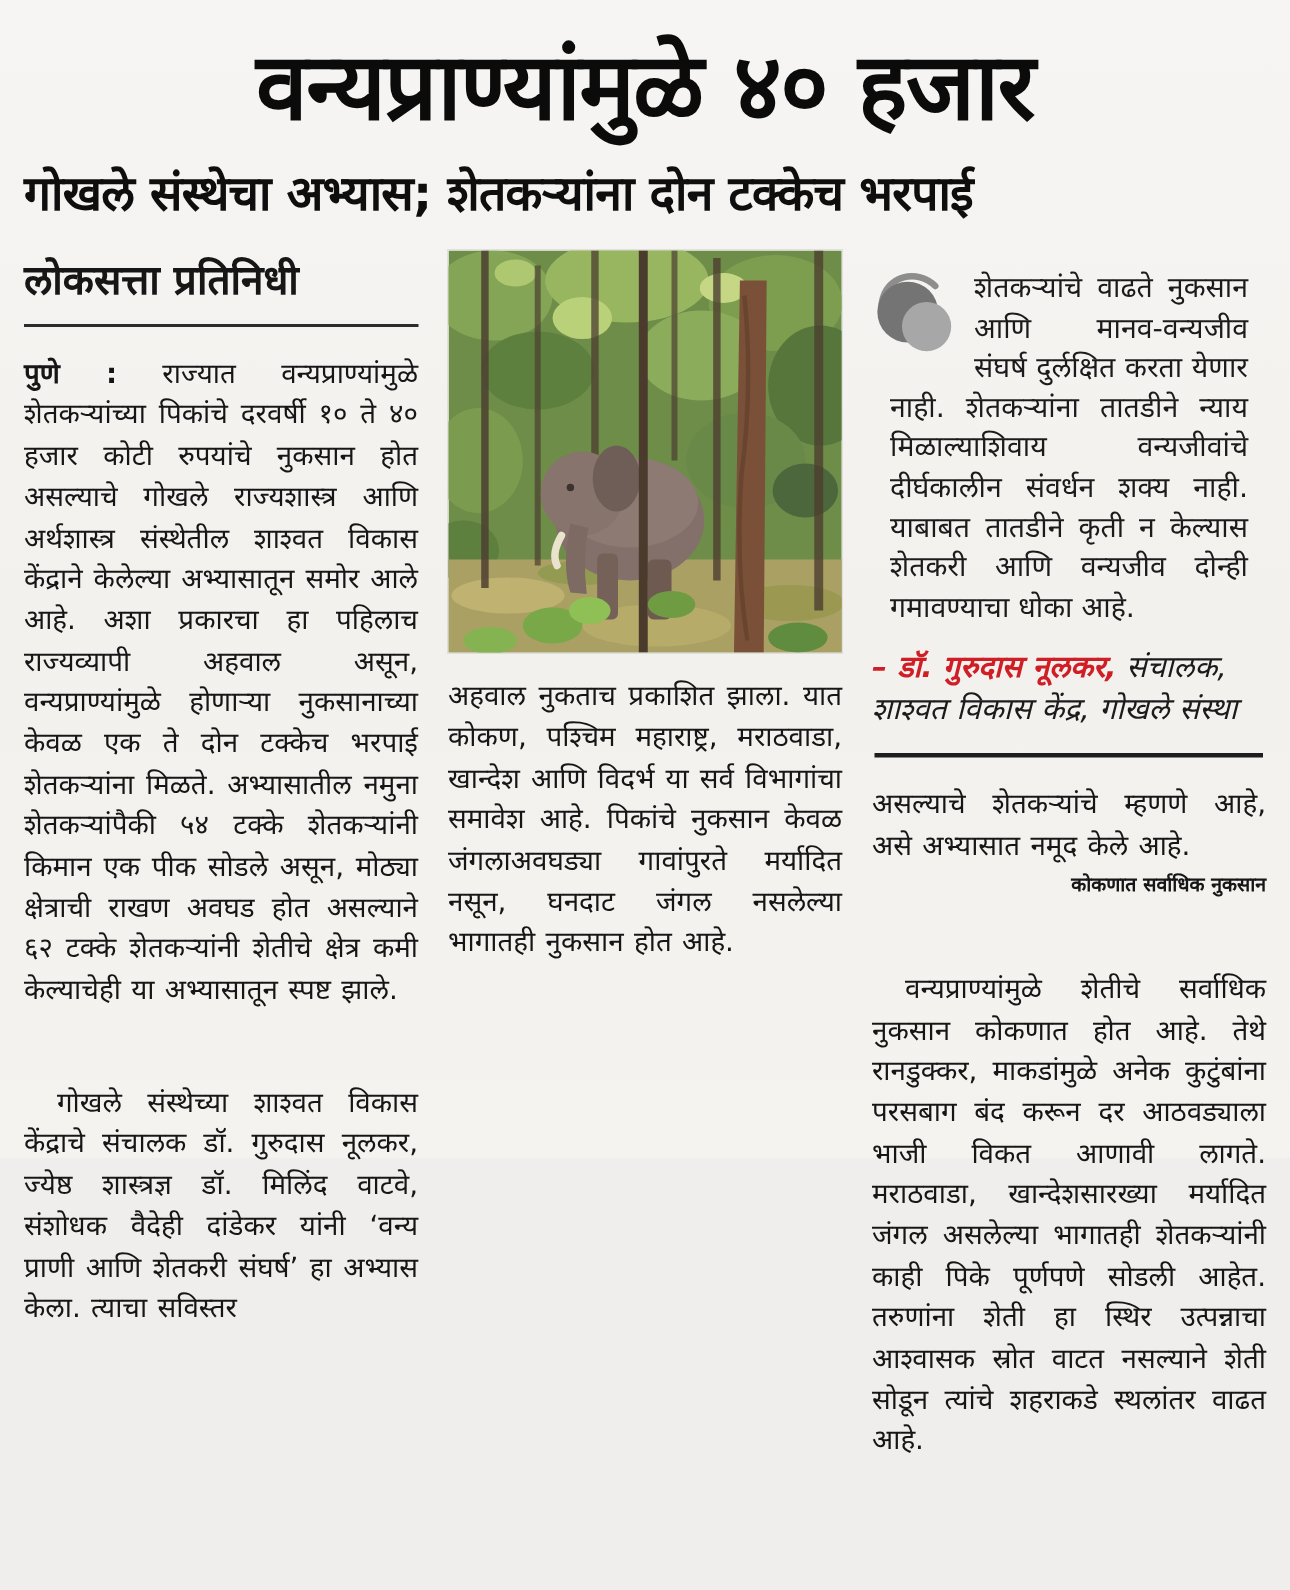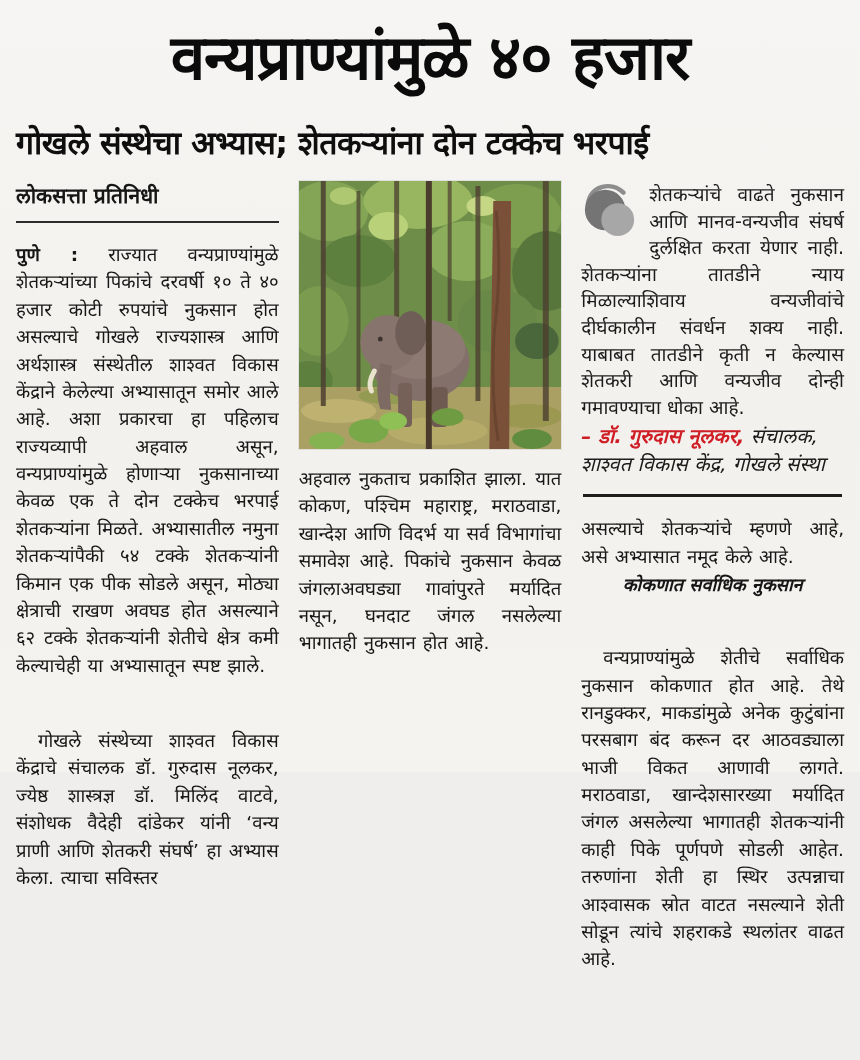--- a/index.html
+++ b/index.html
@@ -25,73 +25,72 @@
     font-size: 62px;
     line-height: 1.42;
     letter-spacing: -1px;
     margin: 0;
   }
   .headline .hl-line { display: block; white-space: nowrap; }
   .subheadline {
     font-weight: bold;
     font-size: 32px;
     color: #0e0e0e;
-    margin-top: 18px;
+    margin-top: 4px;
     white-space: nowrap;
     letter-spacing: -0.5px;
   }
   
   .columns {
     display: flex;
     gap: 20px;
     margin-top: 18px;
     align-items: flex-start;
   }
   .col { flex: 1 1 0; min-width: 0; }
   .byline {
-    font-size: 21px;
+    font-size: 27px;
     font-weight: bold;
     padding-bottom: 12px;
     border-bottom: 2px solid #2b2b2b;
     margin-bottom: 18px;
   }
   .body-p {
     margin: 0;
     font-size: 18.5px;
     line-height: 1.48;
     text-align: justify;
     word-spacing: 1px;
   }
   .body-p.indent { text-indent: 22px; margin-top: 48px; }
   .dateline { font-weight: bold; }
   .col-subhead {
-    font-size: 18px;
-    font-weight: bold;
-    text-align: center;
+    font-size: 13px;
+    font-weight: bold;
+    text-align: right;
     margin: 2px 0 2px 0;
-    font-style: italic;
   }
   
   .photo-frame {
     width: 100%;
     height: 268px;
     margin-bottom: 16px;
     background: #fff;
     box-shadow: 0 0 0 1px rgba(0,0,0,0.08);
   }
   .photo-frame svg { display: block; width: 100%; height: 100%; }
   
   .quote-block { margin-bottom: 2px; }
   .quote-icon {
     float: left;
     width: 58px; height: 56px;
     margin: 2px 10px 2px 0;
   }
   .quote-text {
-    margin: 0;
+    margin: 12px;
     font-size: 19px;
     line-height: 1.40;
     text-align: justify;
     color: #1b1b1b;
   }
   .quote-attr {
     margin: 2px 0 16px 0;
     font-size: 20px;
     line-height: 1.40;
     font-style: italic;

